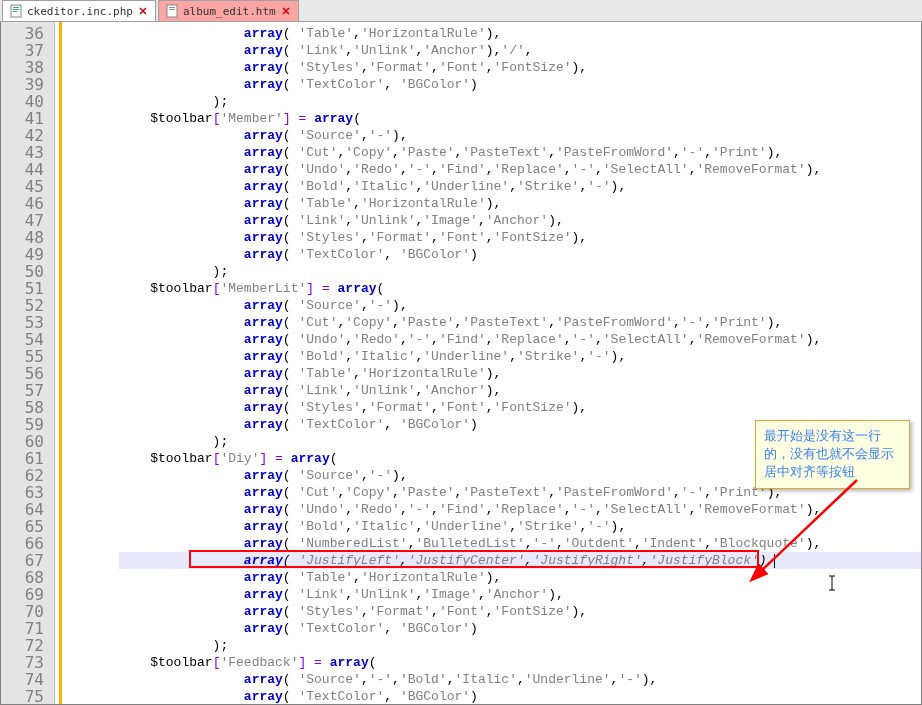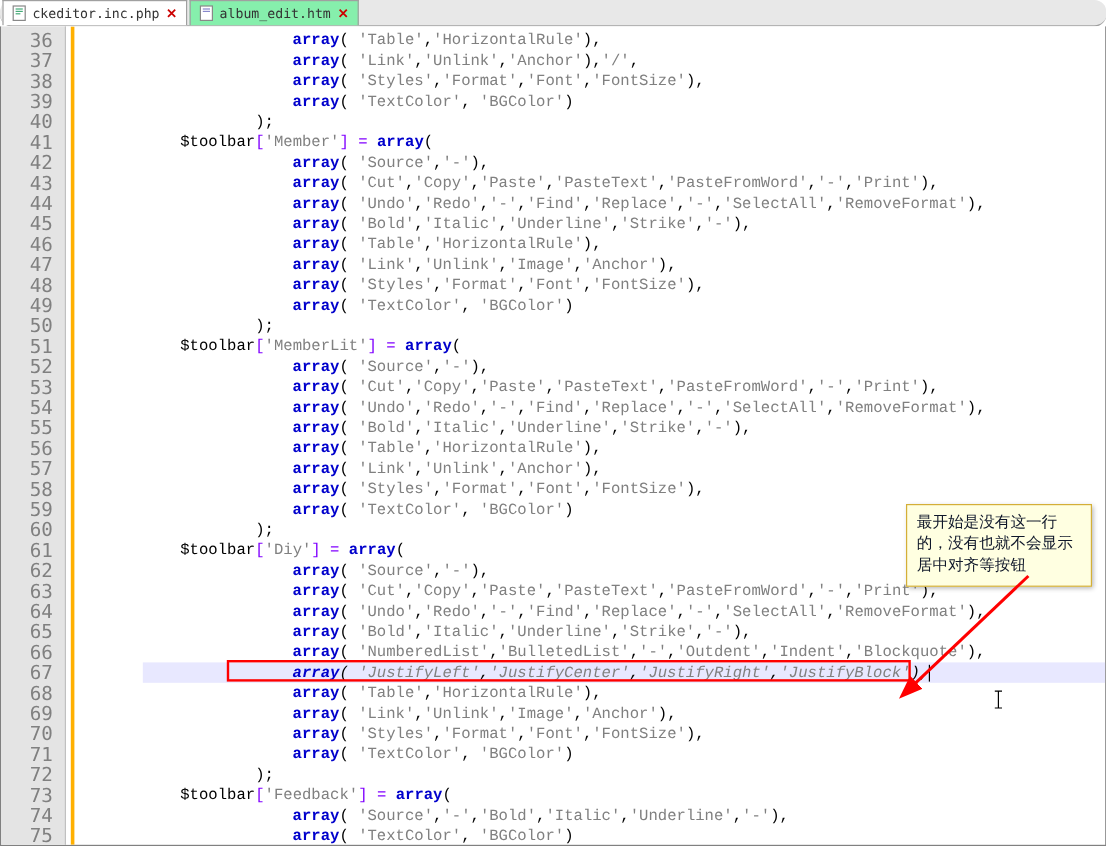--- a/index.html
+++ b/index.html
@@ -9,27 +9,26 @@
   background: #fff;
   overflow: hidden;
 }
 .tab-bar {
   display: flex;
   background: #e8e8e8;
   border-bottom: 1px solid #a0a0a0;
   height: 22px;
   padding-left: 2px;
   align-items: flex-end;
-  border-radius: 10px;
 }
 .tab {
   display: flex;
   align-items: center;
   padding: 3px 6px 3px 6px;
-  background: #86efac;
+  background: #fca5a5;
   border: 1px solid #a0a0a0;
   border-bottom: none;
   margin-right: 2px;
   font-size: 11px;
   color: #333;
   gap: 4px;
 }
 .tab.active { background: #fff; }
 .tab-icon {
   width: 14px; height: 14px;
@@ -112,21 +111,21 @@
   border: 2px solid #ff0000;
   pointer-events: none;
 }
 .callout {
   position: absolute;
   background: #ffffe1;
   border: 1px solid #d4af37;
   box-shadow: 2px 2px 4px rgba(0,0,0,0.3);
   padding: 6px 8px;
   font-size: 13px;
-  color: #0f172a;
+  color: #3b82f6;
   line-height: 1.4;
   width: 155px;
 }
 .arrow-svg {
   position: absolute;
   pointer-events: none;
 }
 .text-cursor {
   position: absolute;
   font-size: 16px;

